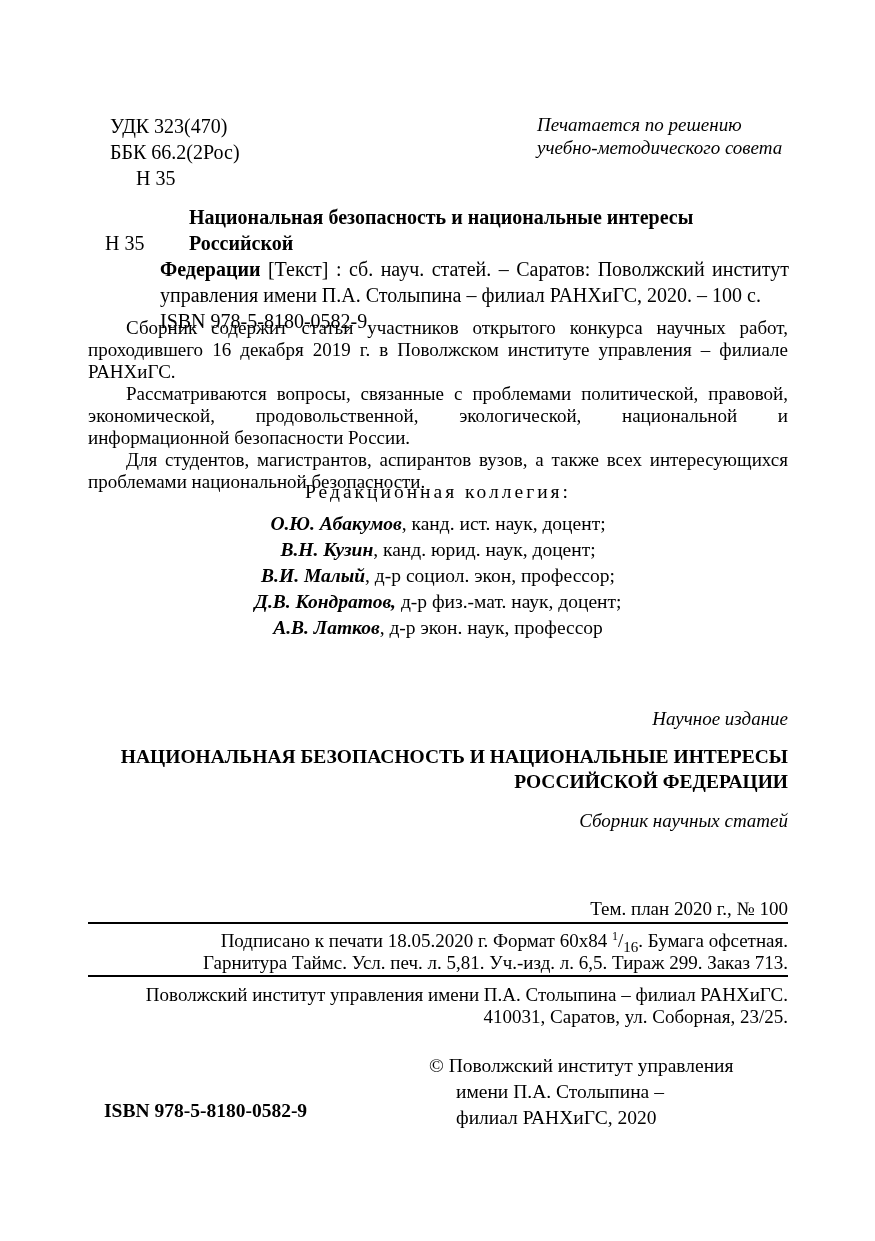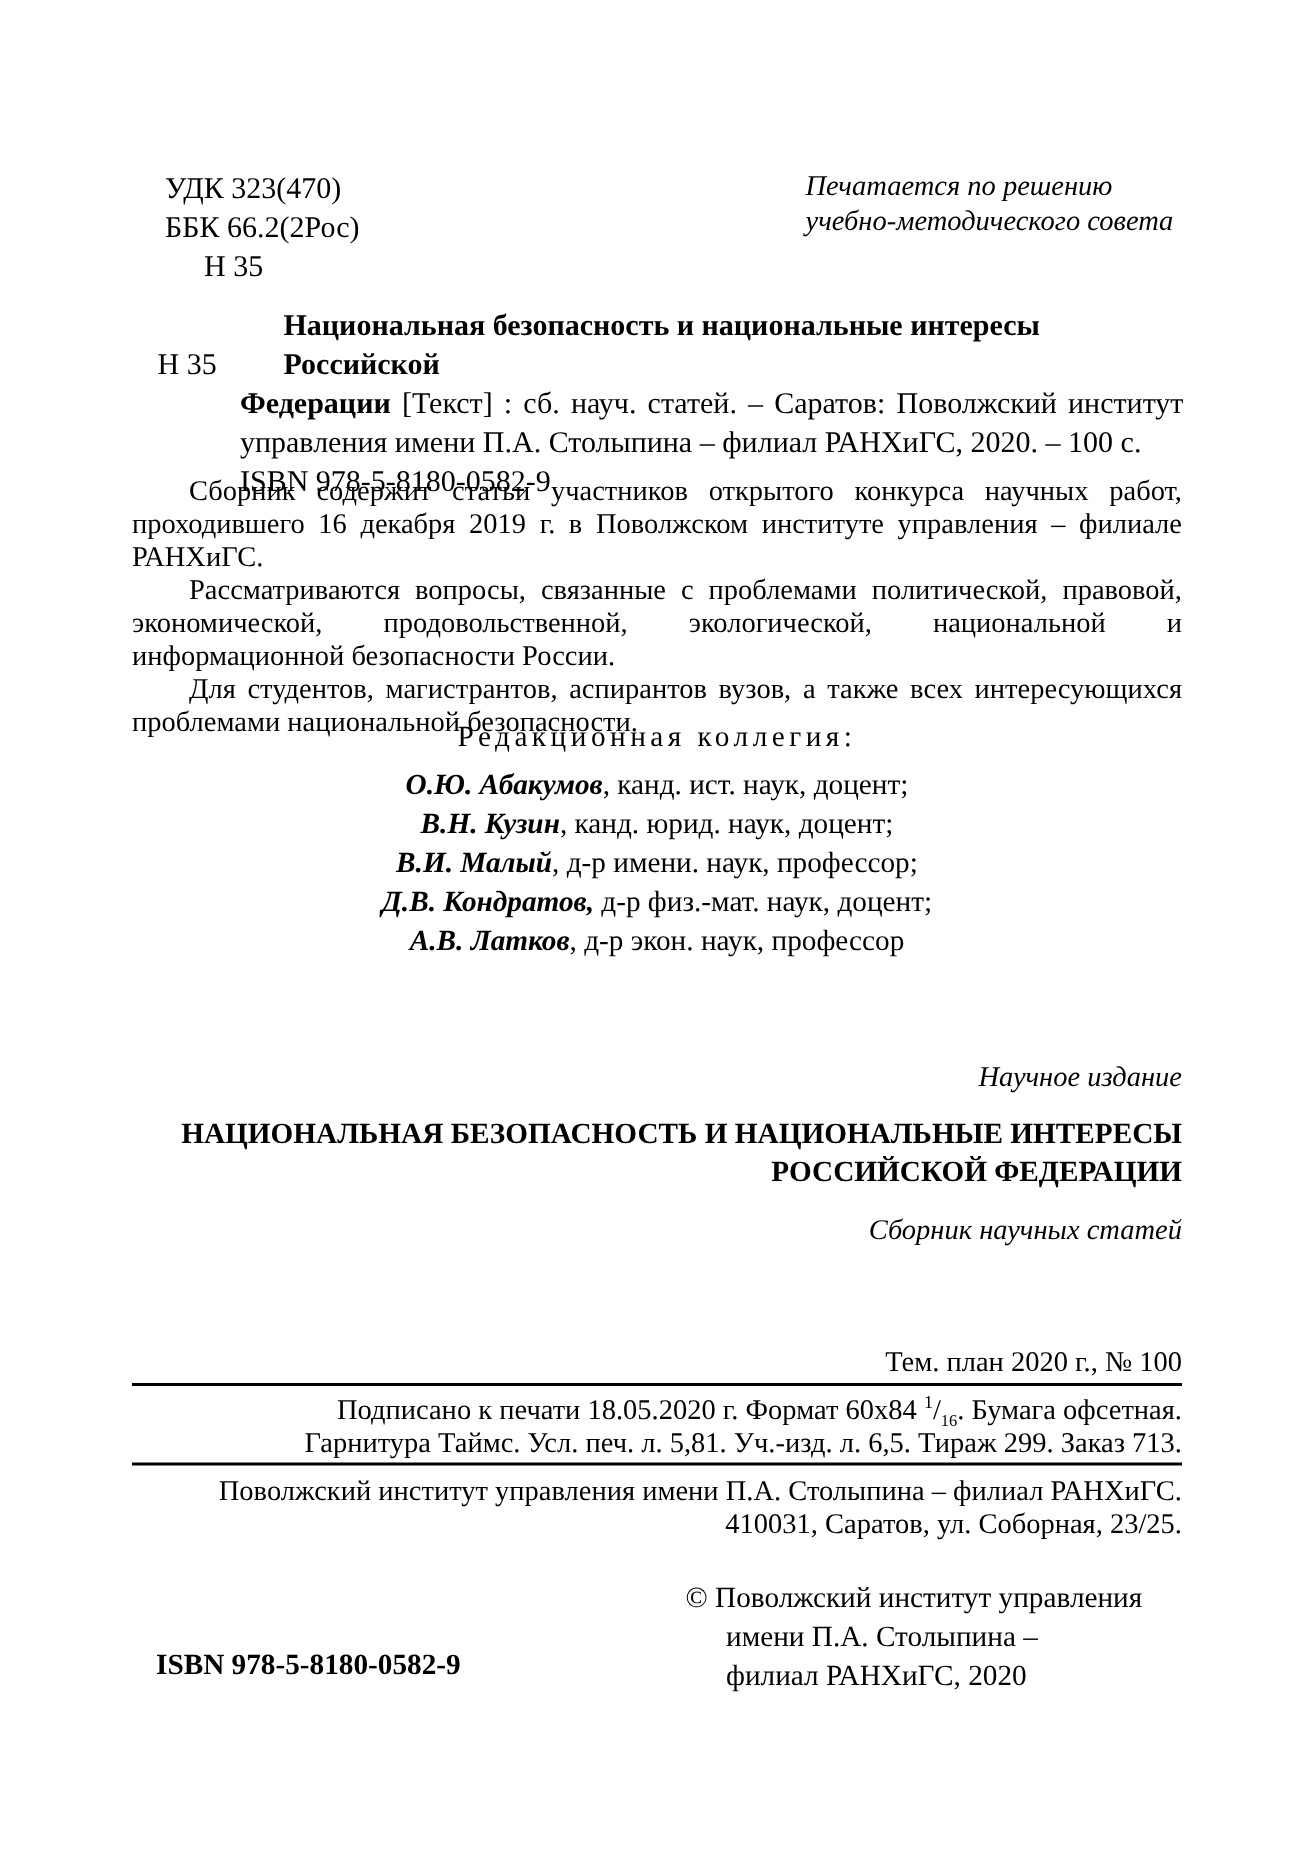--- a/index.html
+++ b/index.html
@@ -47,25 +47,25 @@
   .subtitle { top: 810px; font-style: italic; font-size: 19px; }
   .editors { top: 841px; font-size: 19px; line-height: 23px; }
   .plan { top: 898px; font-size: 19px; }
 
   .rule { left: 88px; width: 700px; height: 2px; background: #000; }
   .rule-1 { top: 922px; }
   .rule-2 { top: 975px; }
 
   .print-block { top: 930px; font-size: 19px; line-height: 22px; }
   .print-block sup { font-size: 12px; line-height: 0; }
-  .print-block sub { font-size: 11px; line-height: 0; }
+  .print-block sub { font-size: 15px; line-height: 0; }
   .publisher { top: 984px; font-size: 19px; line-height: 22px; }
 
   
-  .copyright { left: 457px; top: 1053px; font-size: 19.5px; line-height: 26px; }
+  .copyright { left: 429px; top: 1053px; font-size: 19.5px; line-height: 26px; }
   .copyright .cont { padding-left: 27px; }
   .isbn-footer { left: 104px; top: 1100px; font-weight: bold; font-size: 19.5px; }
 </style>
 </head>
 <body>
 
 <div class="page">
 
   <div class="abs top-left">
     <div>УДК 323(470)</div>
@@ -91,21 +91,21 @@
   <div class="abs abstract" lang="ru">
     <p>Сборник содержит статьи участников открытого конкурса научных работ, проходившего 16 декабря 2019 г. в Поволжском институте управления – филиале РАНХиГС.</p>
     <p>Рассматриваются вопросы, связанные с проблемами политической, правовой, экономической, продовольственной, экологической, национальной и информационной безопасности России.</p>
     <p>Для студентов, магистрантов, аспирантов вузов, а также всех интересующихся проблемами национальной безопасности.</p>
   </div>
 
   <div class="abs editorial">
     <div class="ed-heading">Редакционная коллегия:</div>
     <div class="member"><span class="name">О.Ю. Абакумов</span><span>, канд. ист. наук, доцент;</span></div>
     <div class="member"><span class="name">В.Н. Кузин</span><span>, канд. юрид. наук, доцент;</span></div>
-    <div class="member"><span class="name">В.И. Малый</span><span>, д-р имени. наук, профессор;</span></div>
+    <div class="member"><span class="name">В.И. Малый</span><span>, д-р социол. экон, профессор;</span></div>
     <div class="member"><span class="name">Д.В. Кондратов,</span><span> д-р физ.-мат. наук, доцент;</span></div>
     <div class="member"><span class="name">А.В. Латков</span><span>, д-р экон. наук, профессор</span></div>
   </div>
 
   <div class="abs centered edition-type">Научное издание</div>
 
   <div class="abs centered main-title">
     <div>НАЦИОНАЛЬНАЯ БЕЗОПАСНОСТЬ И НАЦИОНАЛЬНЫЕ ИНТЕРЕСЫ</div>
     <div>РОССИЙСКОЙ ФЕДЕРАЦИИ</div>
   </div>

